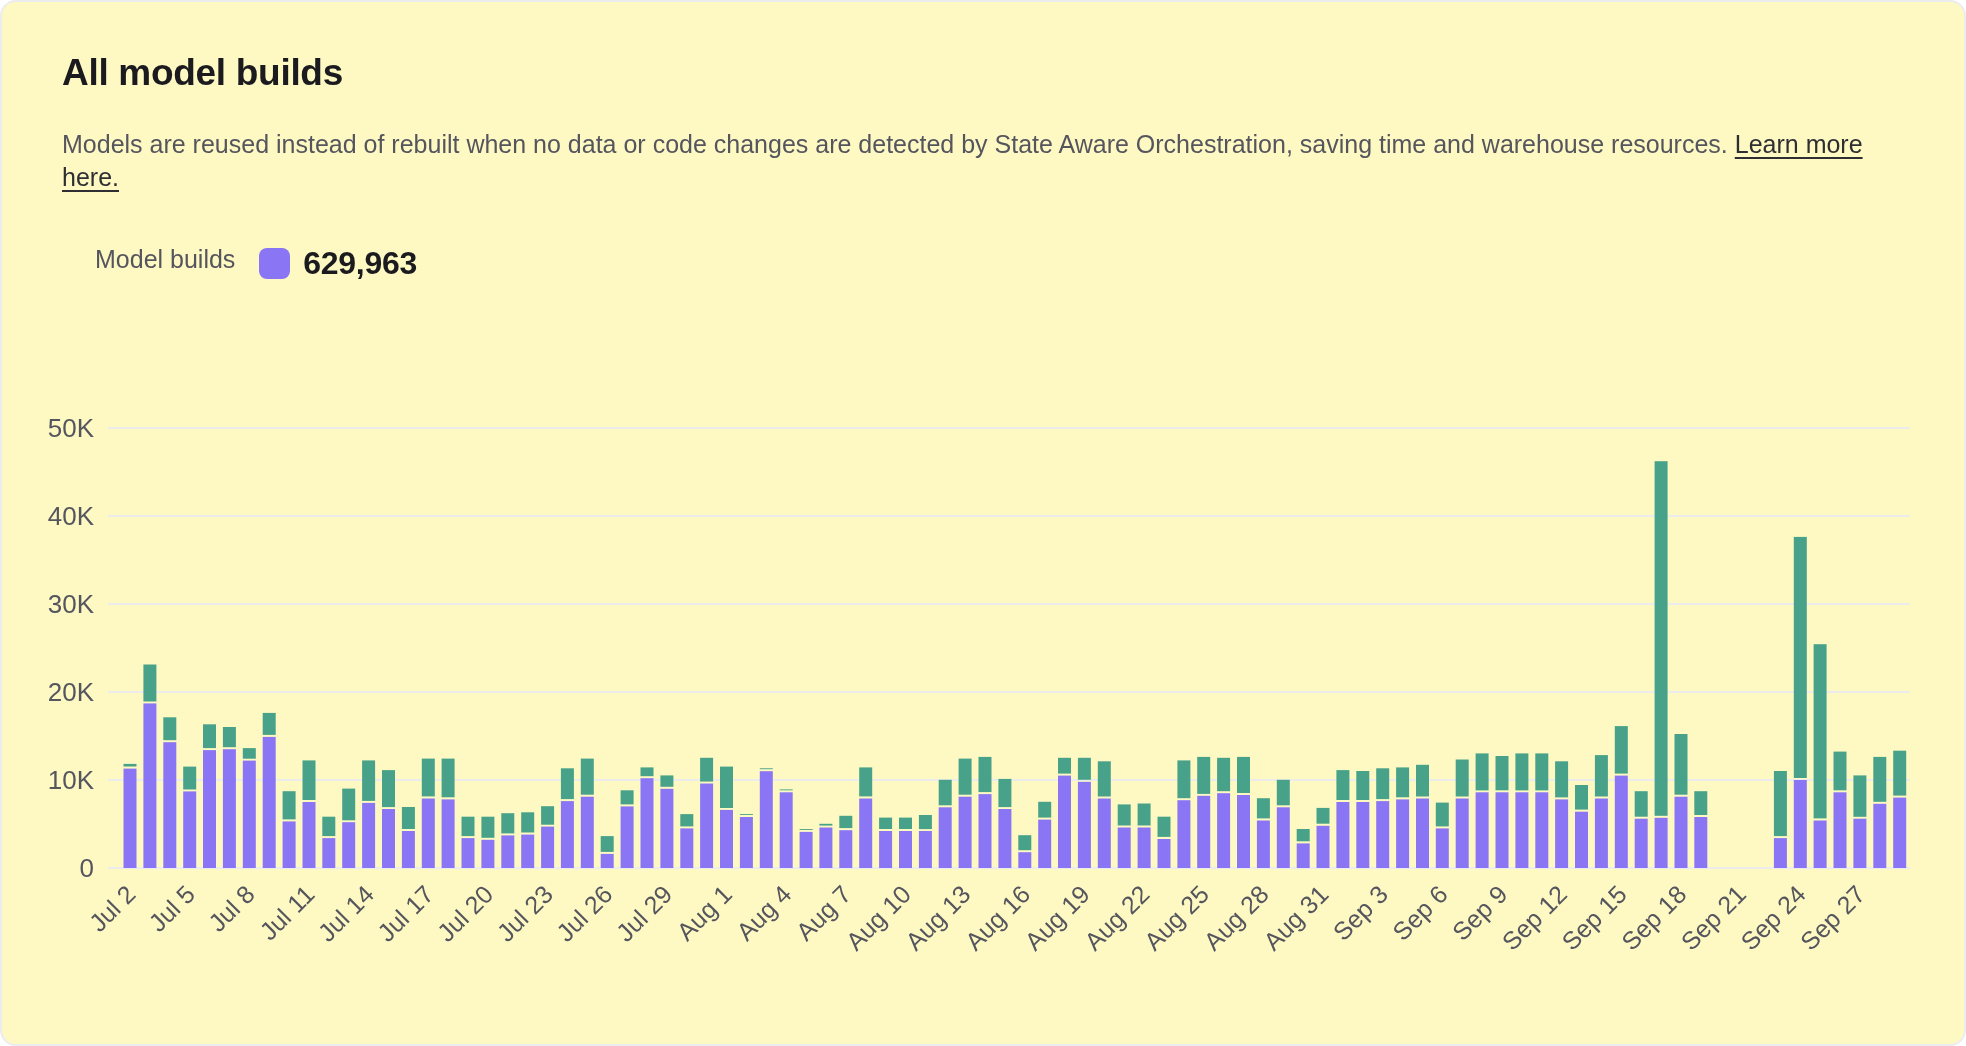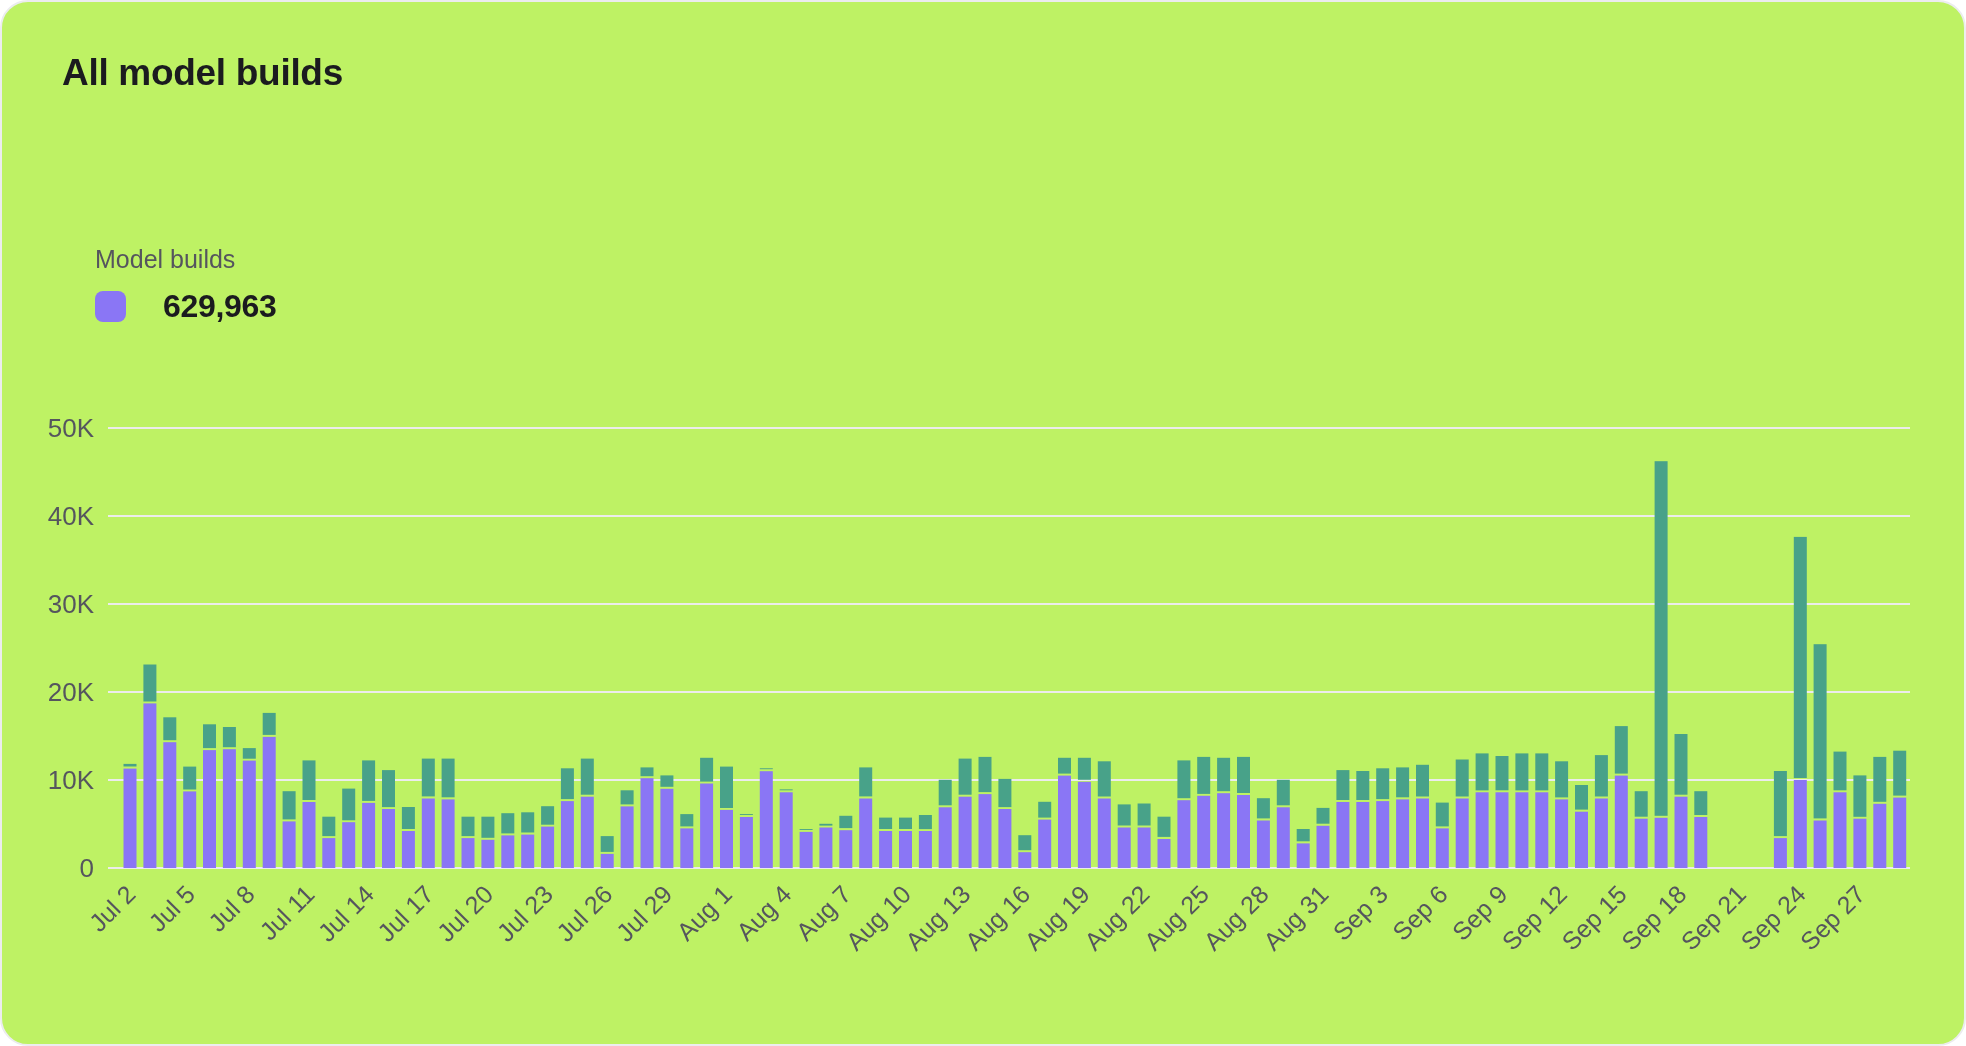--- a/index.html
+++ b/index.html
@@ -7,23 +7,23 @@
     padding: 0;
     background: #ffffff;
     width: 1966px;
     height: 1046px;
     overflow: hidden;
     font-family: "Liberation Sans", sans-serif;
   }
   .card {
     position: absolute;
     inset: 0;
-    background: #bef264;
+    background: #fef9c3;
     border: 2px solid #ececef;
-    border-radius: 28px;
+    border-radius: 16px;
     box-sizing: border-box;
   }
   .page-title {
     position: absolute;
     left: 60px;
     top: 50px;
     font-size: 37px;
     font-weight: 700;
     color: #1b1b1f;
     letter-spacing: -0.3px;
@@ -44,48 +44,48 @@
     text-underline-offset: 4px;
     cursor: pointer;
   }
   .legend {
     position: absolute;
     left: 93px;
     top: 243px;
     display: flex;
     gap: 68px;
   }
-  .legend-item { display: flex; flex-direction: column; gap: 14px; min-width: 172px; }
+  .legend-item { display: flex; flex-direction: row; gap: 24px; min-width: 172px; }
   .legend-label {
     font-size: 25px;
     color: #55555e;
   }
   .legend-value-row { display: flex; align-items: center; gap: 13px; }
   .swatch {
     width: 31px; height: 31px;
     border-radius: 8px;
     flex: 0 0 auto;
   }
   .legend-value {
     font-size: 32px;
     font-weight: 700;
     color: #1b1b1f;
     letter-spacing: -0.3px;
-    margin-left: 24px;
   }
   .chart-wrap { position: absolute; inset: 0; }
   svg text { font-family: "Liberation Sans", sans-serif; }
 </style>
 </head>
 <body>
 
 <div class="card">
 
   <div class="page-title">All model builds</div>
 
+  <div class="subtitle"><span>Models are reused instead of rebuilt when no data or code changes are detected by State Aware Orchestration, saving time and warehouse resources. </span><a>Learn more here.</a></div>
 
   <div class="legend">
     <div class="legend-item">
       <div class="legend-label">Model builds</div>
       <div class="legend-value-row">
         <div class="swatch" id="swatch-builds" style="background: rgb(138, 118, 245);"></div>
         <div class="legend-value">629,963</div>
       </div>
     </div>
   </div>

